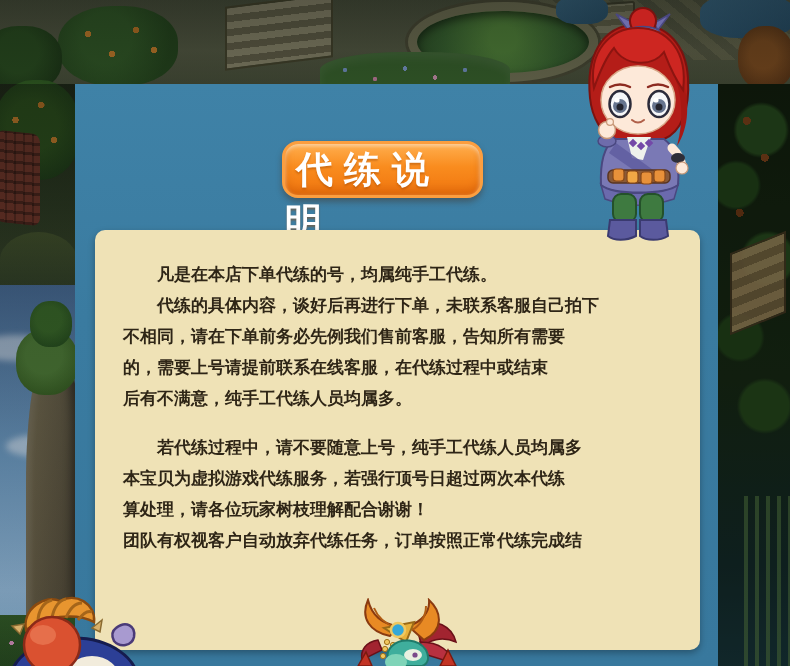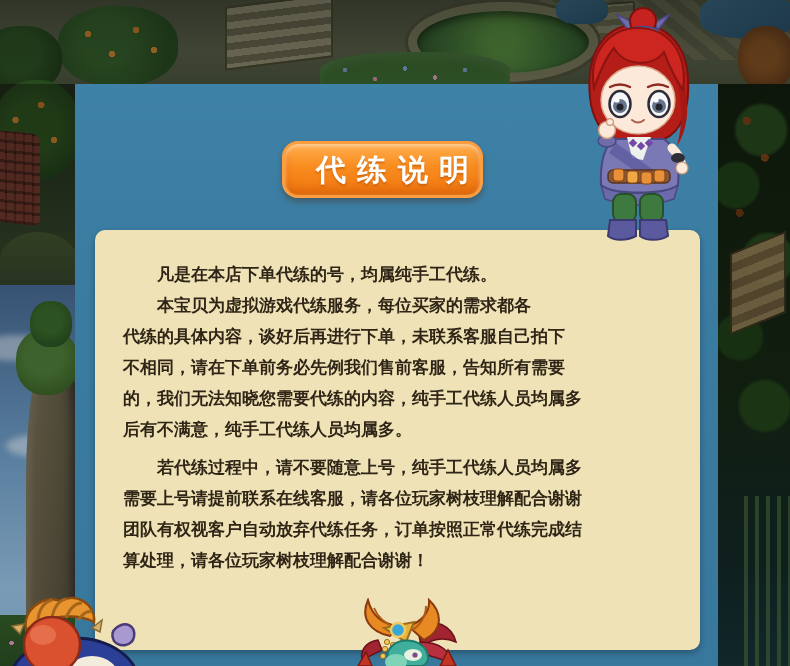--- a/index.html
+++ b/index.html
@@ -149,37 +149,37 @@
   
   .panel{
     left:75px;top:84px;width:643px;height:582px;
     background:linear-gradient(180deg,#3f82a7,#3a7ba0 40%,#38789d);
   }
   .title-badge{
     left:282px;top:141px;width:201px;height:57px;
     border:3px solid #fc9e3f;border-radius:16px;
     background:linear-gradient(180deg,#ffae4e 0%,#f98c1e 45%,#f0750f 100%);
     box-shadow:0 4px 6px rgba(70,30,0,.35), inset 0 2px 4px rgba(255,255,255,.5), inset 0 -5px 8px rgba(185,75,0,.4);
-    color:#ffffff;font-size:30px;font-weight:bold;line-height:52px;text-align:right;
+    color:#ffffff;font-size:37px;font-weight:bold;line-height:52px;text-align:left;
     letter-spacing:11px;text-indent:11px;
     text-shadow:0 2px 2px rgba(160,70,0,.45);
   }
   .notice-box{
     left:95px;top:230px;width:605px;height:420px;
     background:#efe2b6;border-radius:10px;
     box-shadow:0 3px 7px rgba(0,0,0,.30);
     padding:29px 10px 0 28px;overflow:hidden;
   }
   .notice-box .para{position:static;}
   .para .text-line{
     position:static;white-space:nowrap;
     font-size:17px;line-height:31px;font-weight:bold;color:#2e2516;
   }
   .para .text-line:first-child{text-indent:2em;}
-  .para-gap{margin-top:7px;font-family:Liberation Serif, serif;}
+  .para-gap{margin-top:18px;font-family:Liberation Serif, serif;}
 
   
   .mascot{pointer-events:none;}
   .boy{left:580px;top:6px;width:115px;height:235px;}
   .penguin{left:8px;top:590px;width:132px;height:76px;}
   .qilin{left:356px;top:598px;width:112px;height:68px;}
 </style>
 </head>
 <body>
 
@@ -227,31 +227,30 @@
 
   <div class="panel"></div>
 
   <div class="title-badge">代练说明</div>
 
   <div class="notice-box">
     <div class="para">
         <div class="text-line">凡是在本店下单代练的号，均属纯手工代练。</div>
       </div>
     <div class="para">
-        <div class="text-line">本宝贝为虚拟游戏代练服务，每位买家的需求都各</div>
         <div class="text-line">代练的具体内容，谈好后再进行下单，未联系客服自己拍下</div>
         <div class="text-line">不相同，请在下单前务必先例我们售前客服，告知所有需要</div>
-        <div class="text-line">的，我们无法知晓您需要代练的内容，纯手工代练人员均属多</div>
+        <div class="text-line">的，需要上号请提前联系在线客服，在代练过程中或结束</div>
         <div class="text-line">后有不满意，纯手工代练人员均属多。</div>
       </div>
     <div class="para para-gap">
         <div class="text-line">若代练过程中，请不要随意上号，纯手工代练人员均属多</div>
-        <div class="text-line">需要上号请提前联系在线客服，请各位玩家树枝理解配合谢谢</div>
+        <div class="text-line">本宝贝为虚拟游戏代练服务，若强行顶号日超过两次本代练</div>
+        <div class="text-line">算处理，请各位玩家树枝理解配合谢谢！</div>
         <div class="text-line">团队有权视客户自动放弃代练任务，订单按照正常代练完成结</div>
-        <div class="text-line">算处理，请各位玩家树枝理解配合谢谢！</div>
       </div>
   </div>
 
   <svg class="mascot boy" viewBox="0 0 115 235" xmlns="http://www.w3.org/2000/svg">
 
     <path d="M57,18 C20,20 6,52 10,92 C12,112 22,128 34,133 L84,133 C101,126 110,104 108,72 C106,40 88,18 57,18 Z" fill="#b41d18" stroke="#7c120f" stroke-width="2"></path>
     <path d="M100,68 C111,94 109,122 97,140 C104,114 102,90 95,72 Z" fill="#a81813"></path>
 
     <path d="M48,24 L36,8 L54,17 Z" fill="#6e6cab" stroke="#4a4880" stroke-width="1.5"></path>
     <path d="M78,24 L90,8 L74,17 Z" fill="#6e6cab" stroke="#4a4880" stroke-width="1.5"></path>

